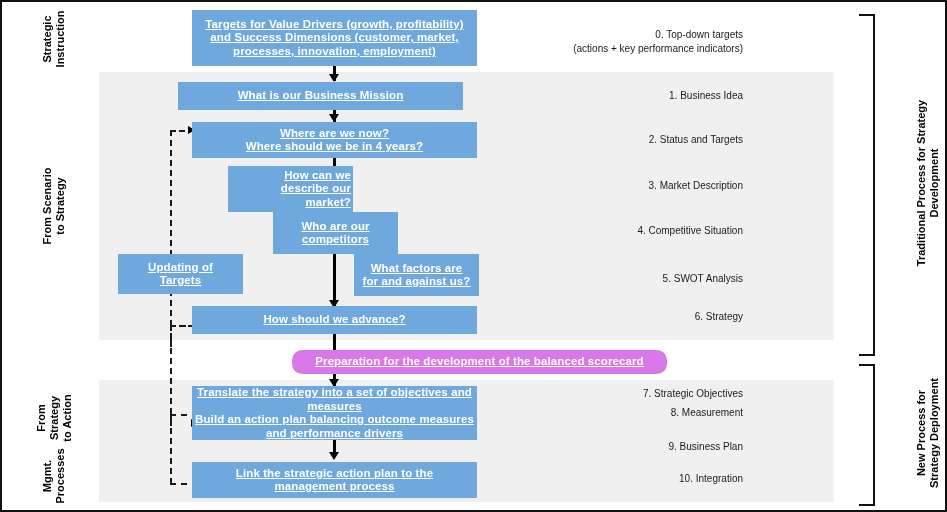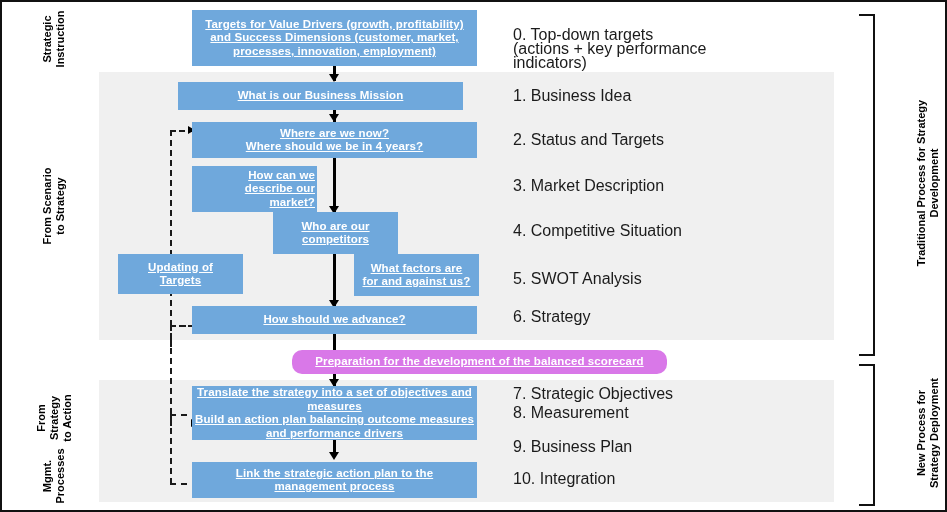--- a/index.html
+++ b/index.html
@@ -10,25 +10,25 @@
   
   .band{position:absolute;background:#f0f0f0;}
 
   
   .box{position:absolute;box-sizing:border-box;color:#ffffff;
        font-weight:bold;font-size:11.5px;line-height:13.5px;
        display:flex;align-items:center;justify-content:center;
        text-align:center;padding:2px 2px;letter-spacing:.1px;text-decoration:underline;}
   .blue{background:#6fa8dc;}
   .purple{background:#d575e0;background:#d978e8;}
-  .box.rightal{justify-content:flex-end;text-align:right;}
+  .box.rightal{justify-content:flex-end;text-align:right;margin-left:36px;}
 
   
-  .cap{position:absolute;color:#1b1b1b;font-size:16px;line-height:14px;
-       white-space:pre-line;text-align:left;}
+  .cap{position:absolute;color:#1b1b1b;font-size:10px;line-height:14px;
+       white-space:pre-line;text-align:right;}
 
   
   .vlabel{position:absolute;color:#000;font-weight:bold;font-size:11px;
           line-height:13px;text-align:center;white-space:pre-line;
           transform-origin:50% 50%;transform:rotate(-90deg);
           display:flex;align-items:center;justify-content:center;}
 
   
   .vline{position:absolute;background:#000;width:3px;}
   .arrowdown{position:absolute;width:0;height:0;

